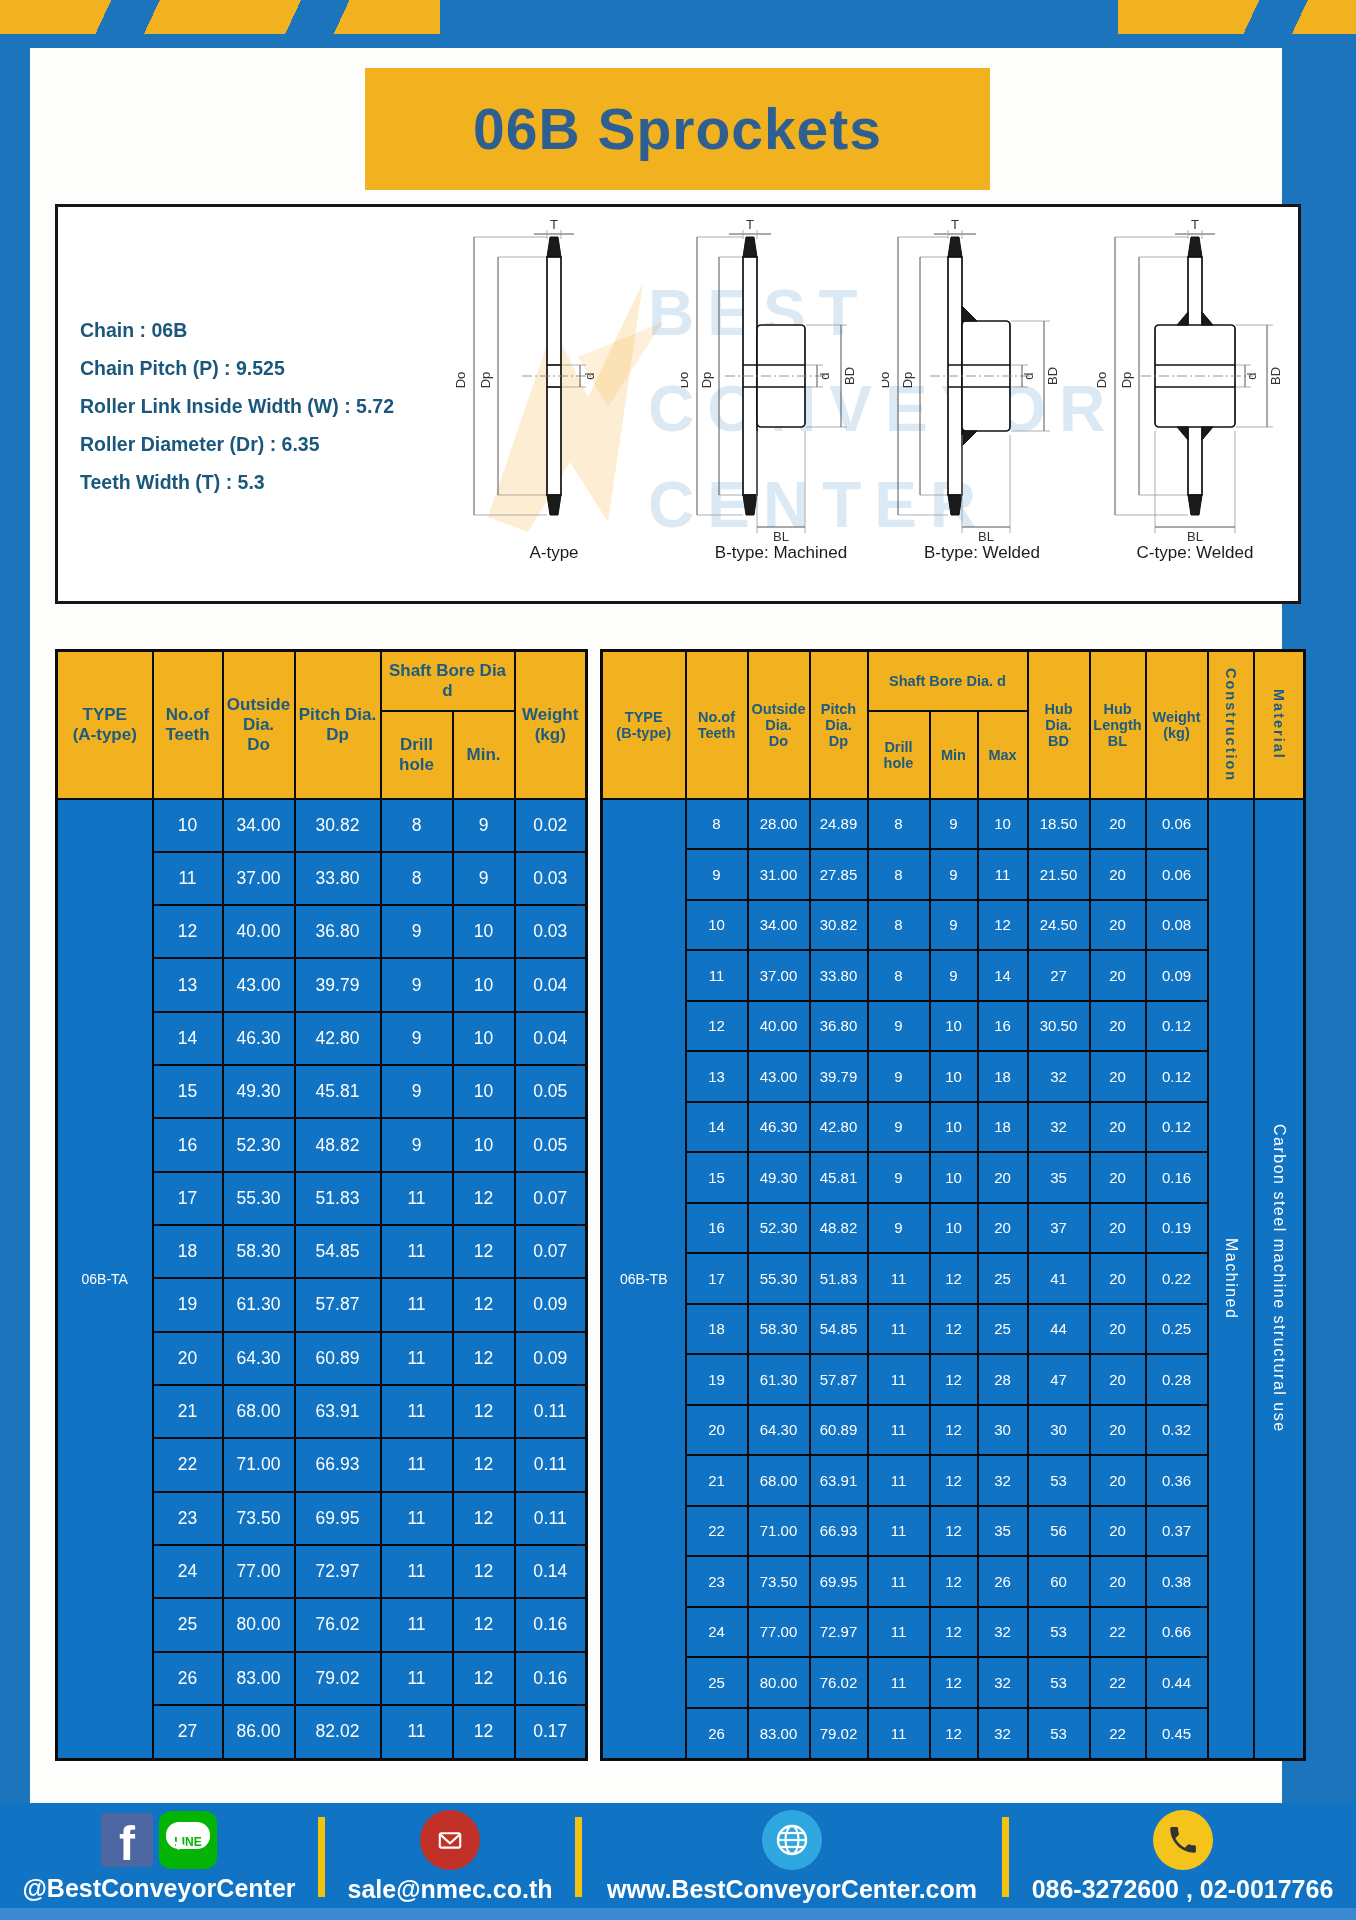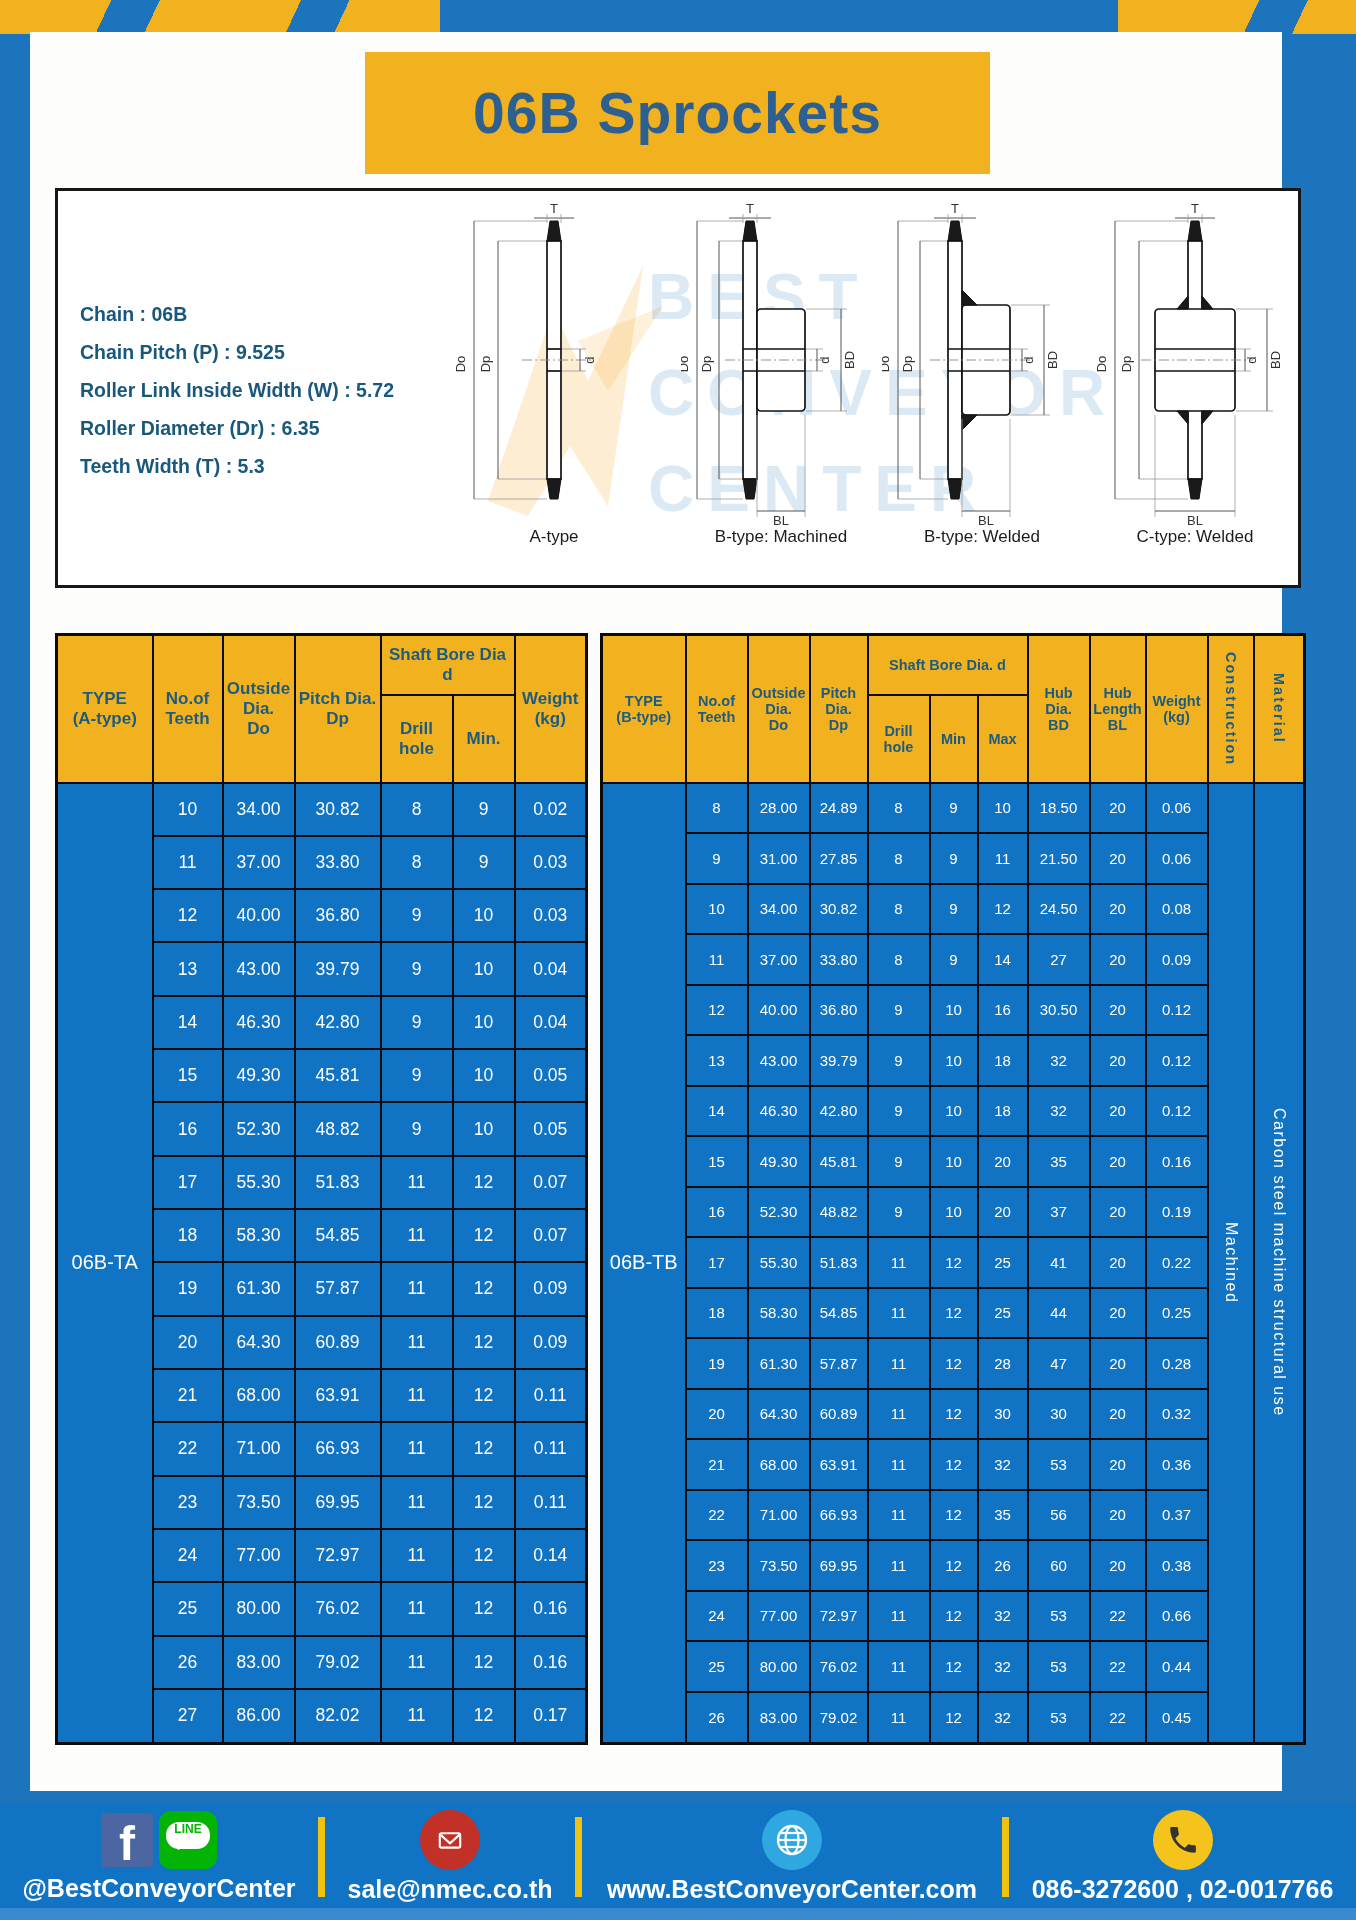--- a/index.html
+++ b/index.html
@@ -5,21 +5,21 @@
   html,body{margin:0;padding:0;background:#e8e8e8;font-family:"Liberation Sans",sans-serif;}
   .page{position:relative;width:1356px;height:1920px;background:#1b74bc;overflow:hidden;}
 
   
   .top-band{position:absolute;left:0;top:0;width:100%;height:44px;background:#1b74bc;}
   .stripes{position:absolute;top:0;height:34px;background:repeating-linear-gradient(115deg,#f2b11e 0 128px,#1b74bc 128px 172px);}
   .stripes.left{left:-30px;width:470px;}
   .stripes.right{left:1118px;width:238px;}
 
   
-  .content{position:absolute;left:30px;top:32px;width:1252px;height:1759px;background:#fdfdfb;}
+  .content{position:absolute;left:30px;top:48px;width:1252px;height:1759px;background:#fdfdfb;}
 
   .title-box{position:absolute;left:335px;top:20px;width:625px;height:122px;background:#f2b11e;
     display:flex;align-items:center;justify-content:center;}
   .title-box span{font-size:57px;font-weight:800;color:#2d6090;letter-spacing:1px;}
 
   
   .panel{position:absolute;left:25px;top:156px;width:1246px;height:400px;background:#fff;
     border:3px solid #161616;box-sizing:border-box;}
   .specs{position:absolute;left:22px;top:104px;width:350px;}
   .spec-line{font-size:19.5px;font-weight:bold;color:#19587c;line-height:38px;white-space:nowrap;}
@@ -45,41 +45,41 @@
   .tbl{position:absolute;border-collapse:collapse;table-layout:fixed;background:#1173c4;
     border:3px solid #0b0b0b;height:1112px;}
   .tbl th{background:#f2b11e;color:#1d5c80;font-weight:bold;white-space:pre-line;
     border:2px solid #0b0b0b;text-align:center;vertical-align:middle;padding:0 2px;}
   .tbl td{color:#fff;text-align:center;vertical-align:middle;border:2px solid #0b0b0b;padding:0;}
   .tbl thead tr.r1{height:60px;} .tbl thead tr.r2{height:88px;}
   .tbl-a{left:25px;top:601px;width:530px;}
   .tbl-b{left:570px;top:601px;width:703px;}
   .tbl-a th{font-size:17px;} .tbl-a td{font-size:17.5px;}
   .tbl-b th{font-size:14.5px;margin-top:48px;} .tbl-b td{font-size:15px;}
-  .tbl td.type-cell{font-size:20px;}
+  .tbl td.type-cell{font-size:14px;}
   .vhead{writing-mode:vertical-rl;letter-spacing:2px;}
   .vtext{writing-mode:vertical-rl;letter-spacing:1.5px;font-size:16px !important;}
 
   
   .footer{position:absolute;left:0;right:0;bottom:0;height:117px;background:#1173c4;
     display:flex;align-items:center;}
   .bottom-strip{position:absolute;left:0;right:0;bottom:0;height:12px;background:#3b8ad1;}
   .fsec{display:flex;flex-direction:column;align-items:center;justify-content:center;gap:5px;
     padding-bottom:10px;}
   .s1{width:318px;} .s2{width:250px;} .s3{width:420px;} .s4{flex:1;}
   .fdiv{width:7px;height:80px;background:#f2c211;margin-bottom:10px;}
   .ftext{font-size:25px;font-weight:bold;color:#fff;white-space:nowrap;}
   .ficons{display:flex;gap:6px;align-items:center;}
   .fb-icon{width:52px;height:54px;background:#4b66a0;border-radius:4px;color:#fff;
     font-weight:bold;font-size:48px;display:flex;align-items:flex-end;justify-content:center;
     line-height:0.92;overflow:hidden;}
   .line-icon{width:58px;height:58px;background:#04b404;border-radius:12px;position:relative;
     display:flex;align-items:center;justify-content:center;}
   .line-bubble{width:44px;height:27px;background:#fff;border-radius:13px;display:flex;
-    align-items:flex-start;justify-content:center;color:#04b404;font-weight:bold;font-size:12px;
+    align-items:flex-end;justify-content:center;color:#04b404;font-weight:bold;font-size:12px;
     margin-bottom:8px;}
   .line-icon::after{content:"";position:absolute;left:12px;bottom:12px;width:0;height:0;
     border:7px solid transparent;border-top-color:#fff;transform:rotate(20deg);}
   .circle-icon{width:60px;height:60px;border-radius:50%;display:flex;align-items:center;justify-content:center;}
   .mail-bg{background:#c23127;} .globe-bg{background:#2fa7e0;} .phone-bg{background:#f5c41c;}
 </style>
 </head>
 <body>
 
 <div class="page">

